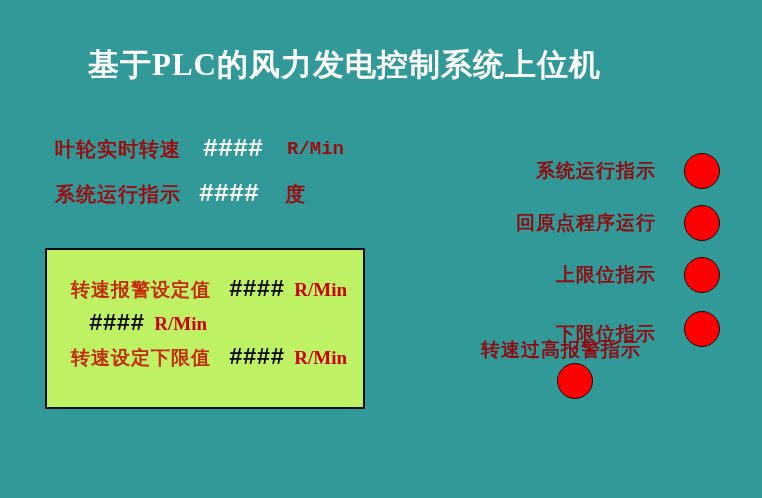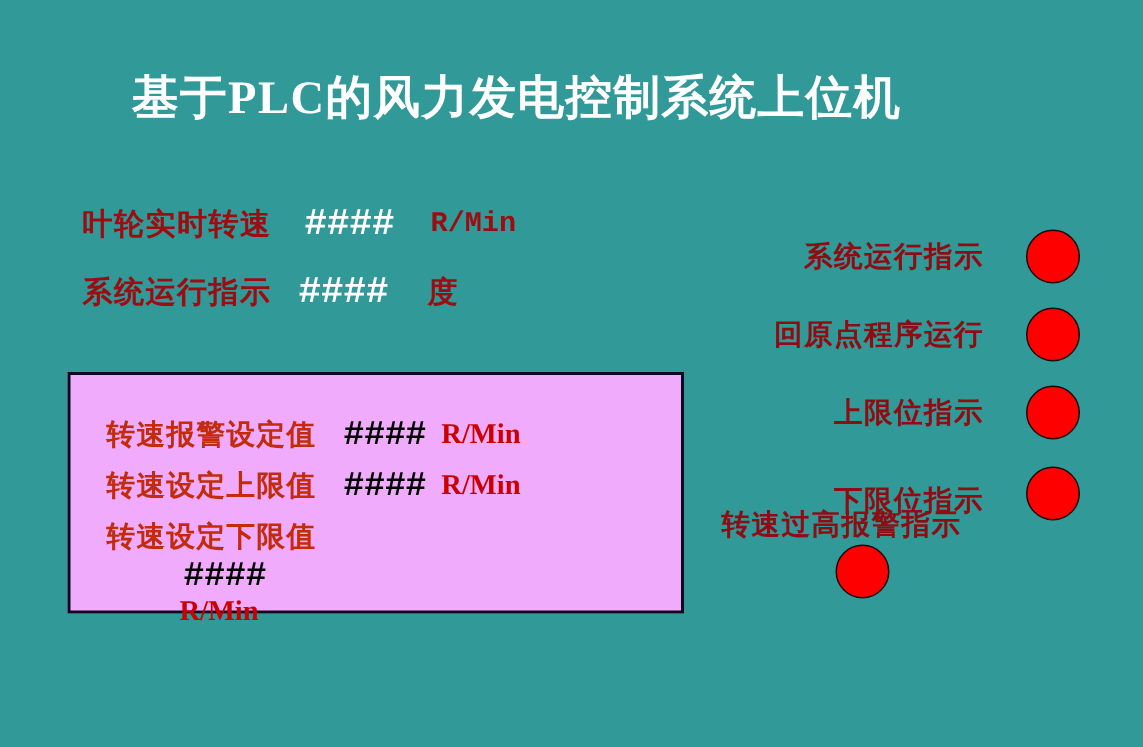--- a/index.html
+++ b/index.html
@@ -76,37 +76,37 @@
     font-family: "Liberation Serif", "DejaVu Serif", serif;
     font-size: 20px;
     margin-left: 26px;
   }
 
   
   #settings-panel {
     position: absolute;
     left: 45px;
     top: 248px;
-    width: 411px;
+    width: 320px;
     height: 161px;
-    background: #f0abfc;
+    background: #bef264;
     border: 2px solid #0b0b1e;
     box-sizing: border-box;
   }
   .setting-row {
     position: absolute;
     left: 24px;
     height: 26px;
     display: flex;
     align-items: center;
     white-space: nowrap;
   }
   #setting-row-0 { top: 27px; }
   #setting-row-1 { top: 61px; }
-  #setting-row-2 { top: 95px; flex-direction: column; }
+  #setting-row-2 { top: 95px; }
 
   .setting-label {
     color: #c32b0b;
     font-family: "Liberation Serif", "DejaVu Serif", serif;
     font-size: 19px;
     font-weight: bold;
     letter-spacing: 1px;
   }
   .setting-value {
     color: #000000;
@@ -180,21 +180,20 @@
 
   <div id="settings-panel">
 
     <div class="setting-row" id="setting-row-0">
       <span class="setting-label">转速报警设定值</span>
       <span class="setting-value">####</span>
       <span class="setting-unit">R/Min</span>
     </div>
 
     <div class="setting-row" id="setting-row-1">
-      <span class="setting-label">转速设定上限值</span>
       <span class="setting-value">####</span>
       <span class="setting-unit">R/Min</span>
     </div>
 
     <div class="setting-row" id="setting-row-2">
       <span class="setting-label">转速设定下限值</span>
       <span class="setting-value">####</span>
       <span class="setting-unit">R/Min</span>
     </div>
 

